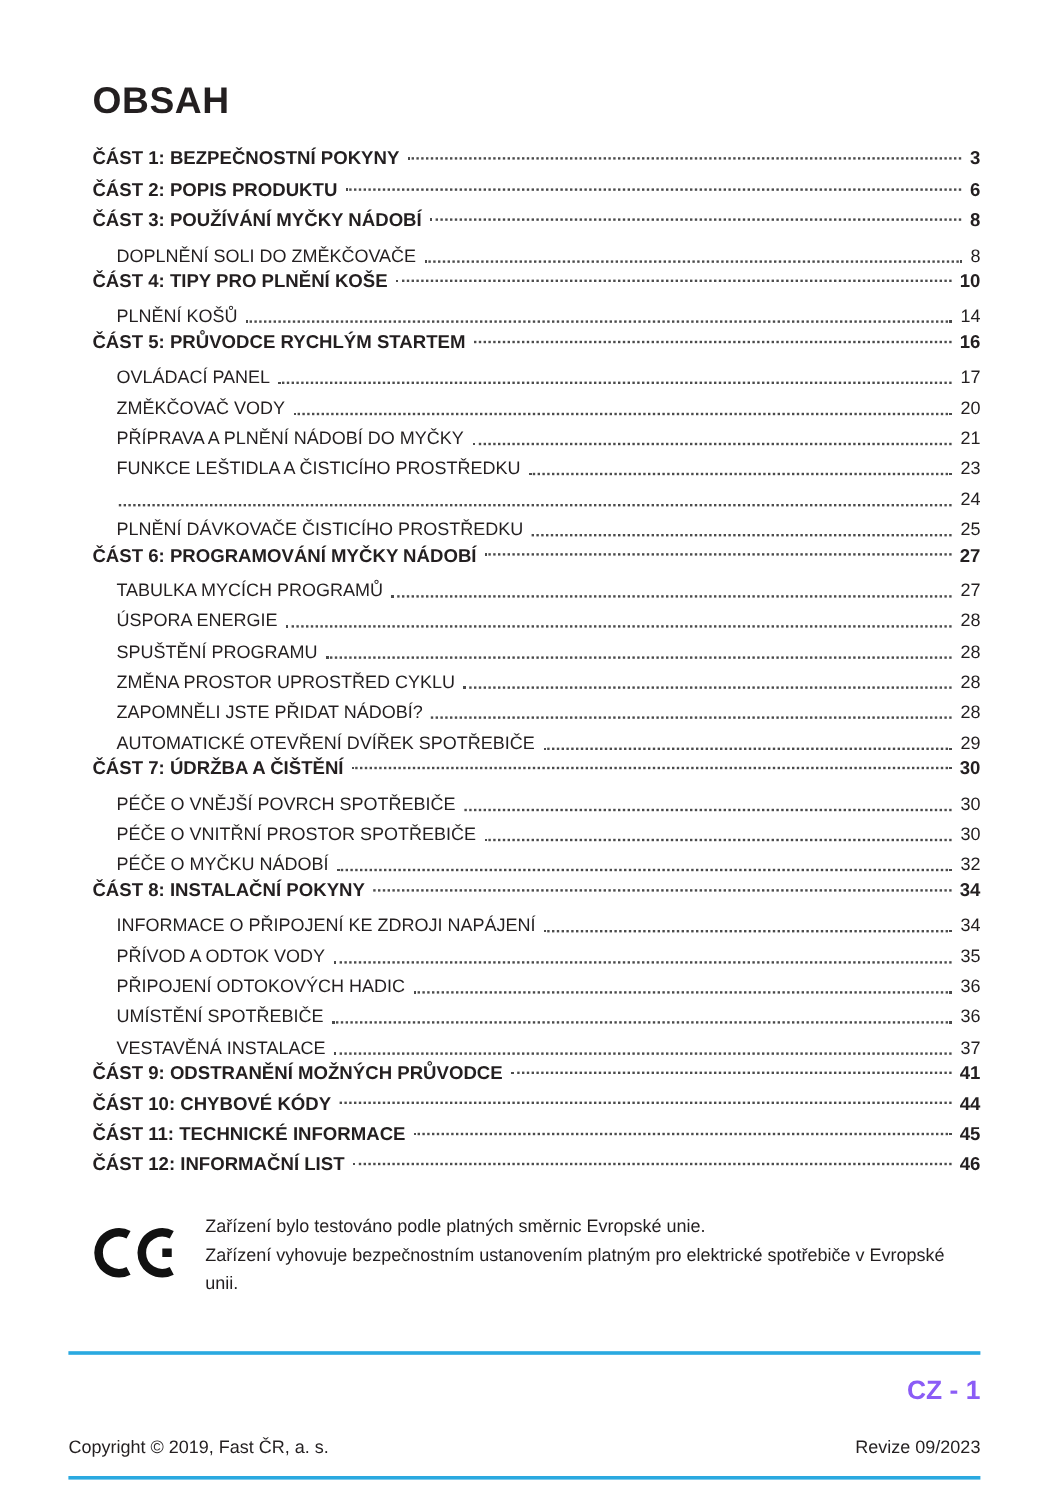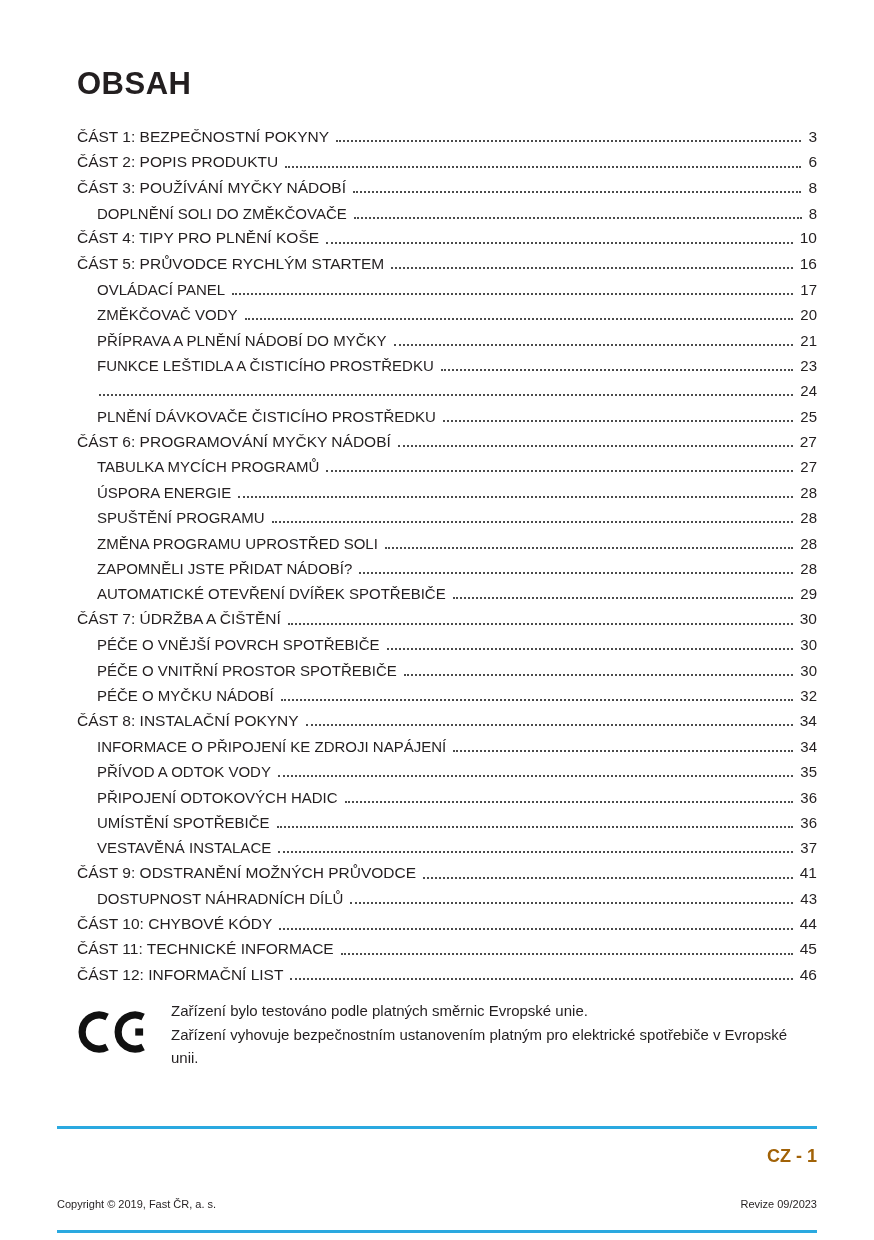--- a/index.html
+++ b/index.html
@@ -11,44 +11,44 @@
   .page{padding:66px 57px 0 77px;}
   .doc-title{
     font-size:31px;font-weight:bold;letter-spacing:0.5px;
     margin:0 0 20px 0;color:#231f20;
   }
   .toc{display:block;}
   .toc-row{
     display:flex;align-items:flex-end;height:25.4px;
     font-size:15px;line-height:1;
   }
-  .toc-row.section{font-weight:normal;font-size:15.5px;}
+  .toc-row.section{font-weight:bold;font-size:15.5px;align-items:center;}
   .toc-row.sub{padding-left:20px;font-weight:normal;}
   .toc-label{white-space:nowrap;padding-right:5px;padding-bottom:3px;}
   .leader{
     flex:1 1 auto;border-bottom:2px dotted #4b4b4b;
     margin:0 2px 5px 2px;min-width:20px;
   }
   .toc-page{white-space:nowrap;padding-left:5px;padding-bottom:3px;}
   .ce-block{
-    margin-top:14px;display:flex;align-items:center;gap:22px;
+    margin-top:26px;display:flex;align-items:center;gap:22px;
   }
   .ce-logo{flex:0 0 auto;}
   .ce-text{font-size:15px;line-height:1.55;}
   .rule{position:absolute;left:57px;right:57px;background:#2aa9e0;}
   .rule-top{top:1126px;height:3px;}
   .rule-bottom{top:1230px;height:3px;}
   .cz-badge{
     position:absolute;right:57px;top:1146px;
-    color:#a16207;font-weight:bold;font-size:18px;
+    color:#8b5cf6;font-weight:bold;font-size:22px;
   }
   .footer-row{
     position:absolute;left:57px;right:57px;top:1198px;
     display:flex;justify-content:space-between;
-    font-size:11px;color:#231f20;
+    font-size:15px;color:#231f20;
   }
 </style>
 </head>
 <body>
 
 <div class="page">
 
   <h1 class="doc-title">OBSAH</h1>
 
   <div class="toc" id="toc-list">
@@ -70,20 +70,25 @@
       <div class="toc-row sub">
         <span class="toc-label">DOPLNĚNÍ SOLI DO ZMĚKČOVAČE</span>
         <span class="leader"></span>
         <span class="toc-page">8</span>
       </div>
       <div class="toc-row section">
         <span class="toc-label">ČÁST 4: TIPY PRO PLNĚNÍ KOŠE</span>
         <span class="leader"></span>
         <span class="toc-page">10</span>
       </div>
+      <div class="toc-row sub">
+        <span class="toc-label">PLNĚNÍ KOŠŮ</span>
+        <span class="leader"></span>
+        <span class="toc-page">14</span>
+      </div>
       <div class="toc-row section">
         <span class="toc-label">ČÁST 5: PRŮVODCE RYCHLÝM STARTEM</span>
         <span class="leader"></span>
         <span class="toc-page">16</span>
       </div>
       <div class="toc-row sub">
         <span class="toc-label">OVLÁDACÍ PANEL</span>
         <span class="leader"></span>
         <span class="toc-page">17</span>
       </div>
@@ -125,21 +130,21 @@
         <span class="toc-label">ÚSPORA ENERGIE</span>
         <span class="leader"></span>
         <span class="toc-page">28</span>
       </div>
       <div class="toc-row sub">
         <span class="toc-label">SPUŠTĚNÍ PROGRAMU</span>
         <span class="leader"></span>
         <span class="toc-page">28</span>
       </div>
       <div class="toc-row sub">
-        <span class="toc-label">ZMĚNA PROGRAMU UPROSTŘED SOLI</span>
+        <span class="toc-label">ZMĚNA PROSTOR UPROSTŘED CYKLU</span>
         <span class="leader"></span>
         <span class="toc-page">28</span>
       </div>
       <div class="toc-row sub">
         <span class="toc-label">ZAPOMNĚLI JSTE PŘIDAT NÁDOBÍ?</span>
         <span class="leader"></span>
         <span class="toc-page">28</span>
       </div>
       <div class="toc-row sub">
         <span class="toc-label">AUTOMATICKÉ OTEVŘENÍ DVÍŘEK SPOTŘEBIČE</span>
@@ -193,25 +198,20 @@
       </div>
       <div class="toc-row sub">
         <span class="toc-label">VESTAVĚNÁ INSTALACE</span>
         <span class="leader"></span>
         <span class="toc-page">37</span>
       </div>
       <div class="toc-row section">
         <span class="toc-label">ČÁST 9: ODSTRANĚNÍ MOŽNÝCH PRŮVODCE</span>
         <span class="leader"></span>
         <span class="toc-page">41</span>
-      </div>
-      <div class="toc-row sub">
-        <span class="toc-label">DOSTUPNOST NÁHRADNÍCH DÍLŮ</span>
-        <span class="leader"></span>
-        <span class="toc-page">43</span>
       </div>
       <div class="toc-row section">
         <span class="toc-label">ČÁST 10: CHYBOVÉ KÓDY</span>
         <span class="leader"></span>
         <span class="toc-page">44</span>
       </div>
       <div class="toc-row section">
         <span class="toc-label">ČÁST 11: TECHNICKÉ INFORMACE</span>
         <span class="leader"></span>
         <span class="toc-page">45</span>

